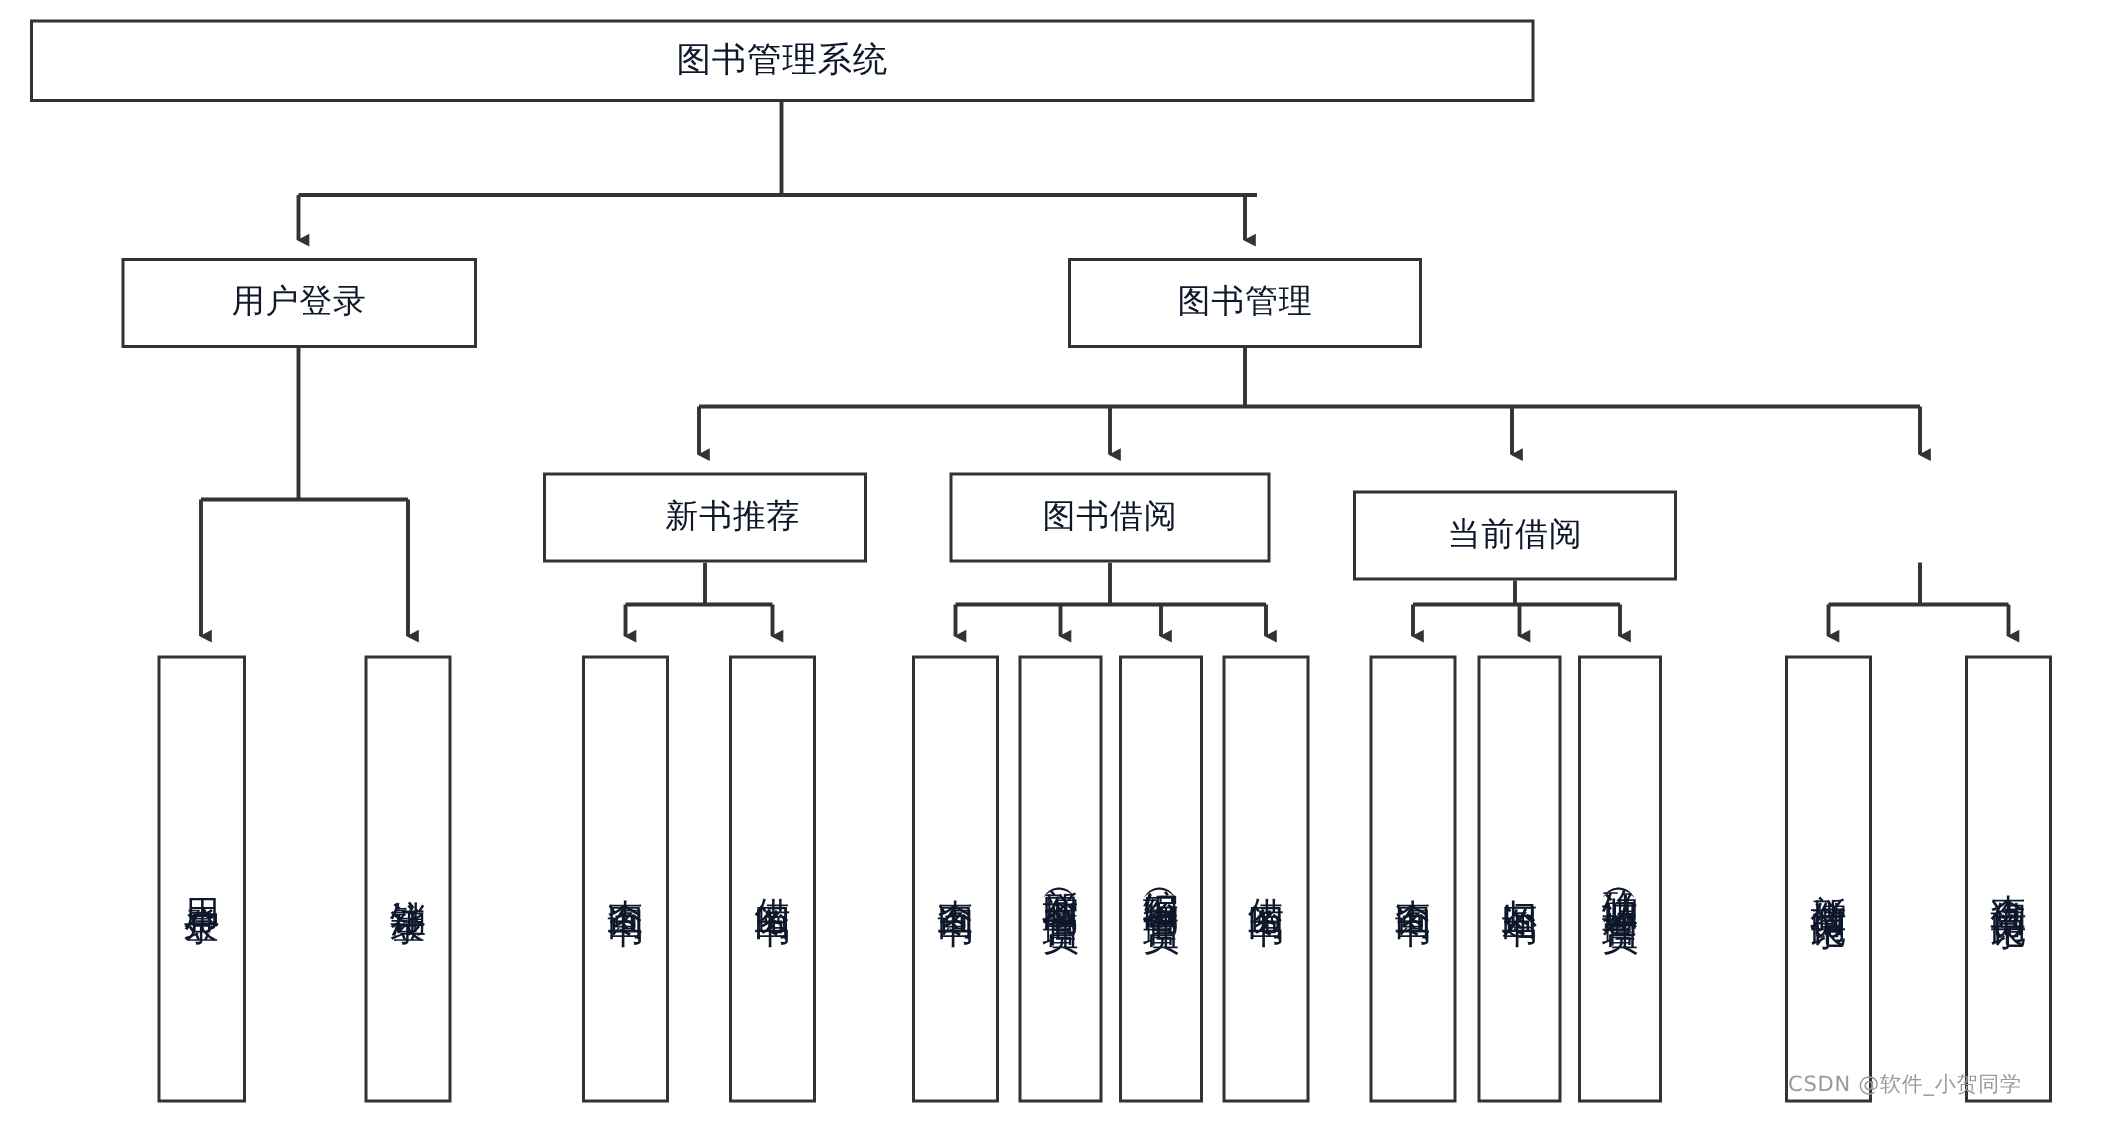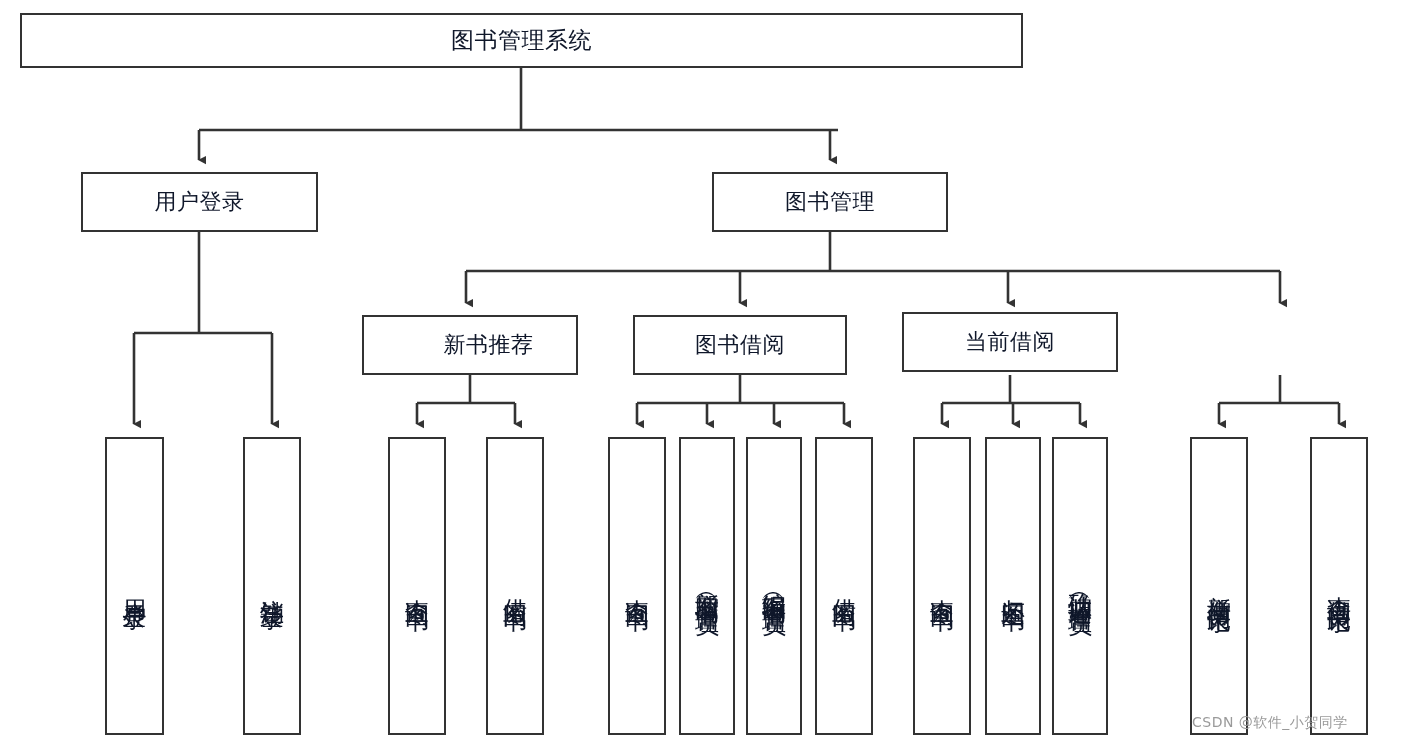--- a/index.html
+++ b/index.html
@@ -135,21 +135,21 @@
   <div class="node horiz" style="left:712px; top:172px; width:236px; height:60px;">
     <span class="lbl">图书管理</span>
   </div>
 
   <div class="node horiz" style="left:362px; top:315px; width:216px; height:60px;padding-left:37px;">
     <span class="lbl">新书推荐</span>
   </div>
   <div class="node horiz" style="left:633px; top:315px; width:214px; height:60px;">
     <span class="lbl">图书借阅</span>
   </div>
-  <div class="node horiz" style="left:902px; top:312px; width:216px; height:60px;">
+  <div class="node horiz" style="left:902px; top:327px; width:216px; height:60px;">
     <span class="lbl">当前借阅</span>
   </div>
 
   <div class="node vert" style="left:105px; top:437px; width:59px; height:298px;">
     <span class="lbl">用户登录</span>
   </div>
   <div class="node vert" style="left:243px; top:437px; width:58px; height:298px;">
     <span class="lbl">注销登录</span>
   </div>
 

